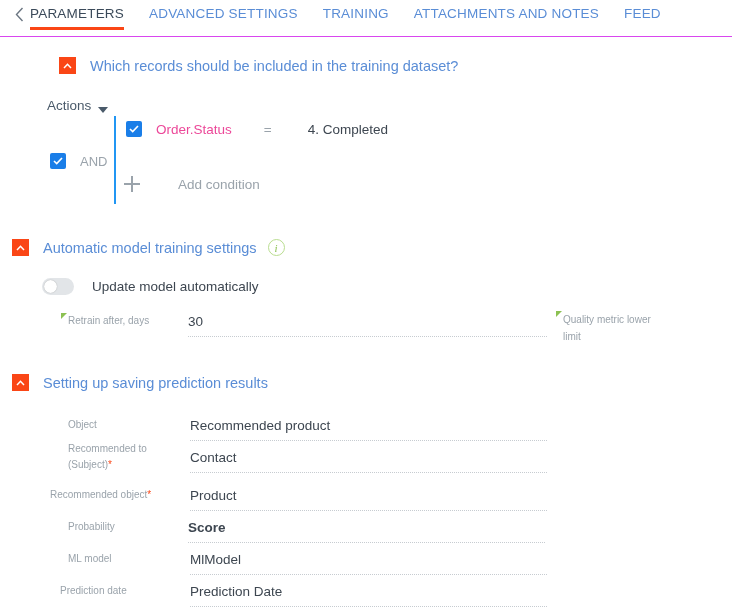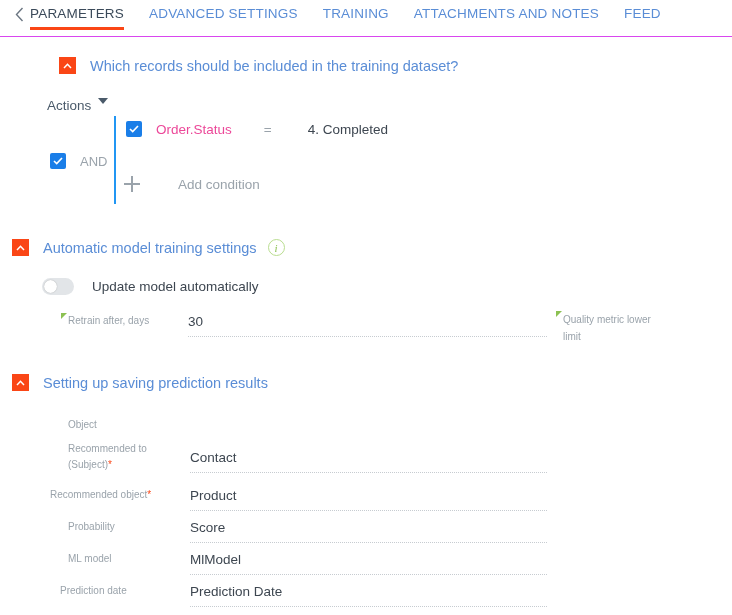--- a/index.html
+++ b/index.html
@@ -100,21 +100,21 @@
   }
 
   
   .actions-btn {
     position: absolute;
     left: 47px;
     top: 98px;
     font-size: 13.5px;
     color: #4a5a6a;
     display: flex;
-    align-items: flex-start;
+    align-items: flex-end;
     cursor: pointer;
   }
   .caret {
     margin-left: 7px;
     width: 0; height: 0;
     border-left: 5px solid transparent;
     border-right: 5px solid transparent;
     border-top: 6px solid #4a5a6a;
   }
 
@@ -376,45 +376,48 @@
       <polyline points="1,5 4.5,1.3 8,5" fill="none" stroke="#ffffff" stroke-width="1.5"></polyline>
     </svg>
   </div>
   <div class="section-title">Setting up saving prediction results</div>
 </div>
 
 <div class="field" style="left:68px; top:417px;">
   <div class="field-label" style="width:112px;">
     <span>Object</span>
   </div>
+  <div class="field-value-wrap" style="width:357px; margin-left:10px;">
+    <div class="field-value">Recommended product</div>
+  </div>
 </div>
 
 <div class="field" style="left:68px; top:441px;">
   <div class="field-label" style="width:112px;">
     <span>Recommended to (Subject)</span><span class="req-star">*</span>
   </div>
   <div class="field-value-wrap" style="width:357px; margin-left:10px; margin-top:8px;">
     <div class="field-value">Contact</div>
   </div>
 </div>
 
 <div class="field" style="left:50px; top:487px;">
   <div class="field-label" style="width:130px;">
     <span>Recommended object</span><span class="req-star">*</span>
   </div>
   <div class="field-value-wrap" style="width:357px; margin-left:10px;">
     <div class="field-value">Product</div>
   </div>
 </div>
 
-<div class="field" style="left:68px; top:519px;">
+<div class="field" style="left:68px; top:519px;gap:8px;">
   <div class="field-label" style="width:112px;">
     <span>Probability</span>
   </div>
-  <div class="field-value-wrap" style="width:357px; margin-left:10px;">
+  <div class="field-value-wrap" style="width:357px; font-weight:bold;">
     <div class="field-value">Score</div>
   </div>
 </div>
 
 <div class="field" style="left:68px; top:551px;">
   <div class="field-label" style="width:112px;">
     <span>ML model</span>
   </div>
   <div class="field-value-wrap" style="width:357px; margin-left:10px;">
     <div class="field-value">MlModel</div>

